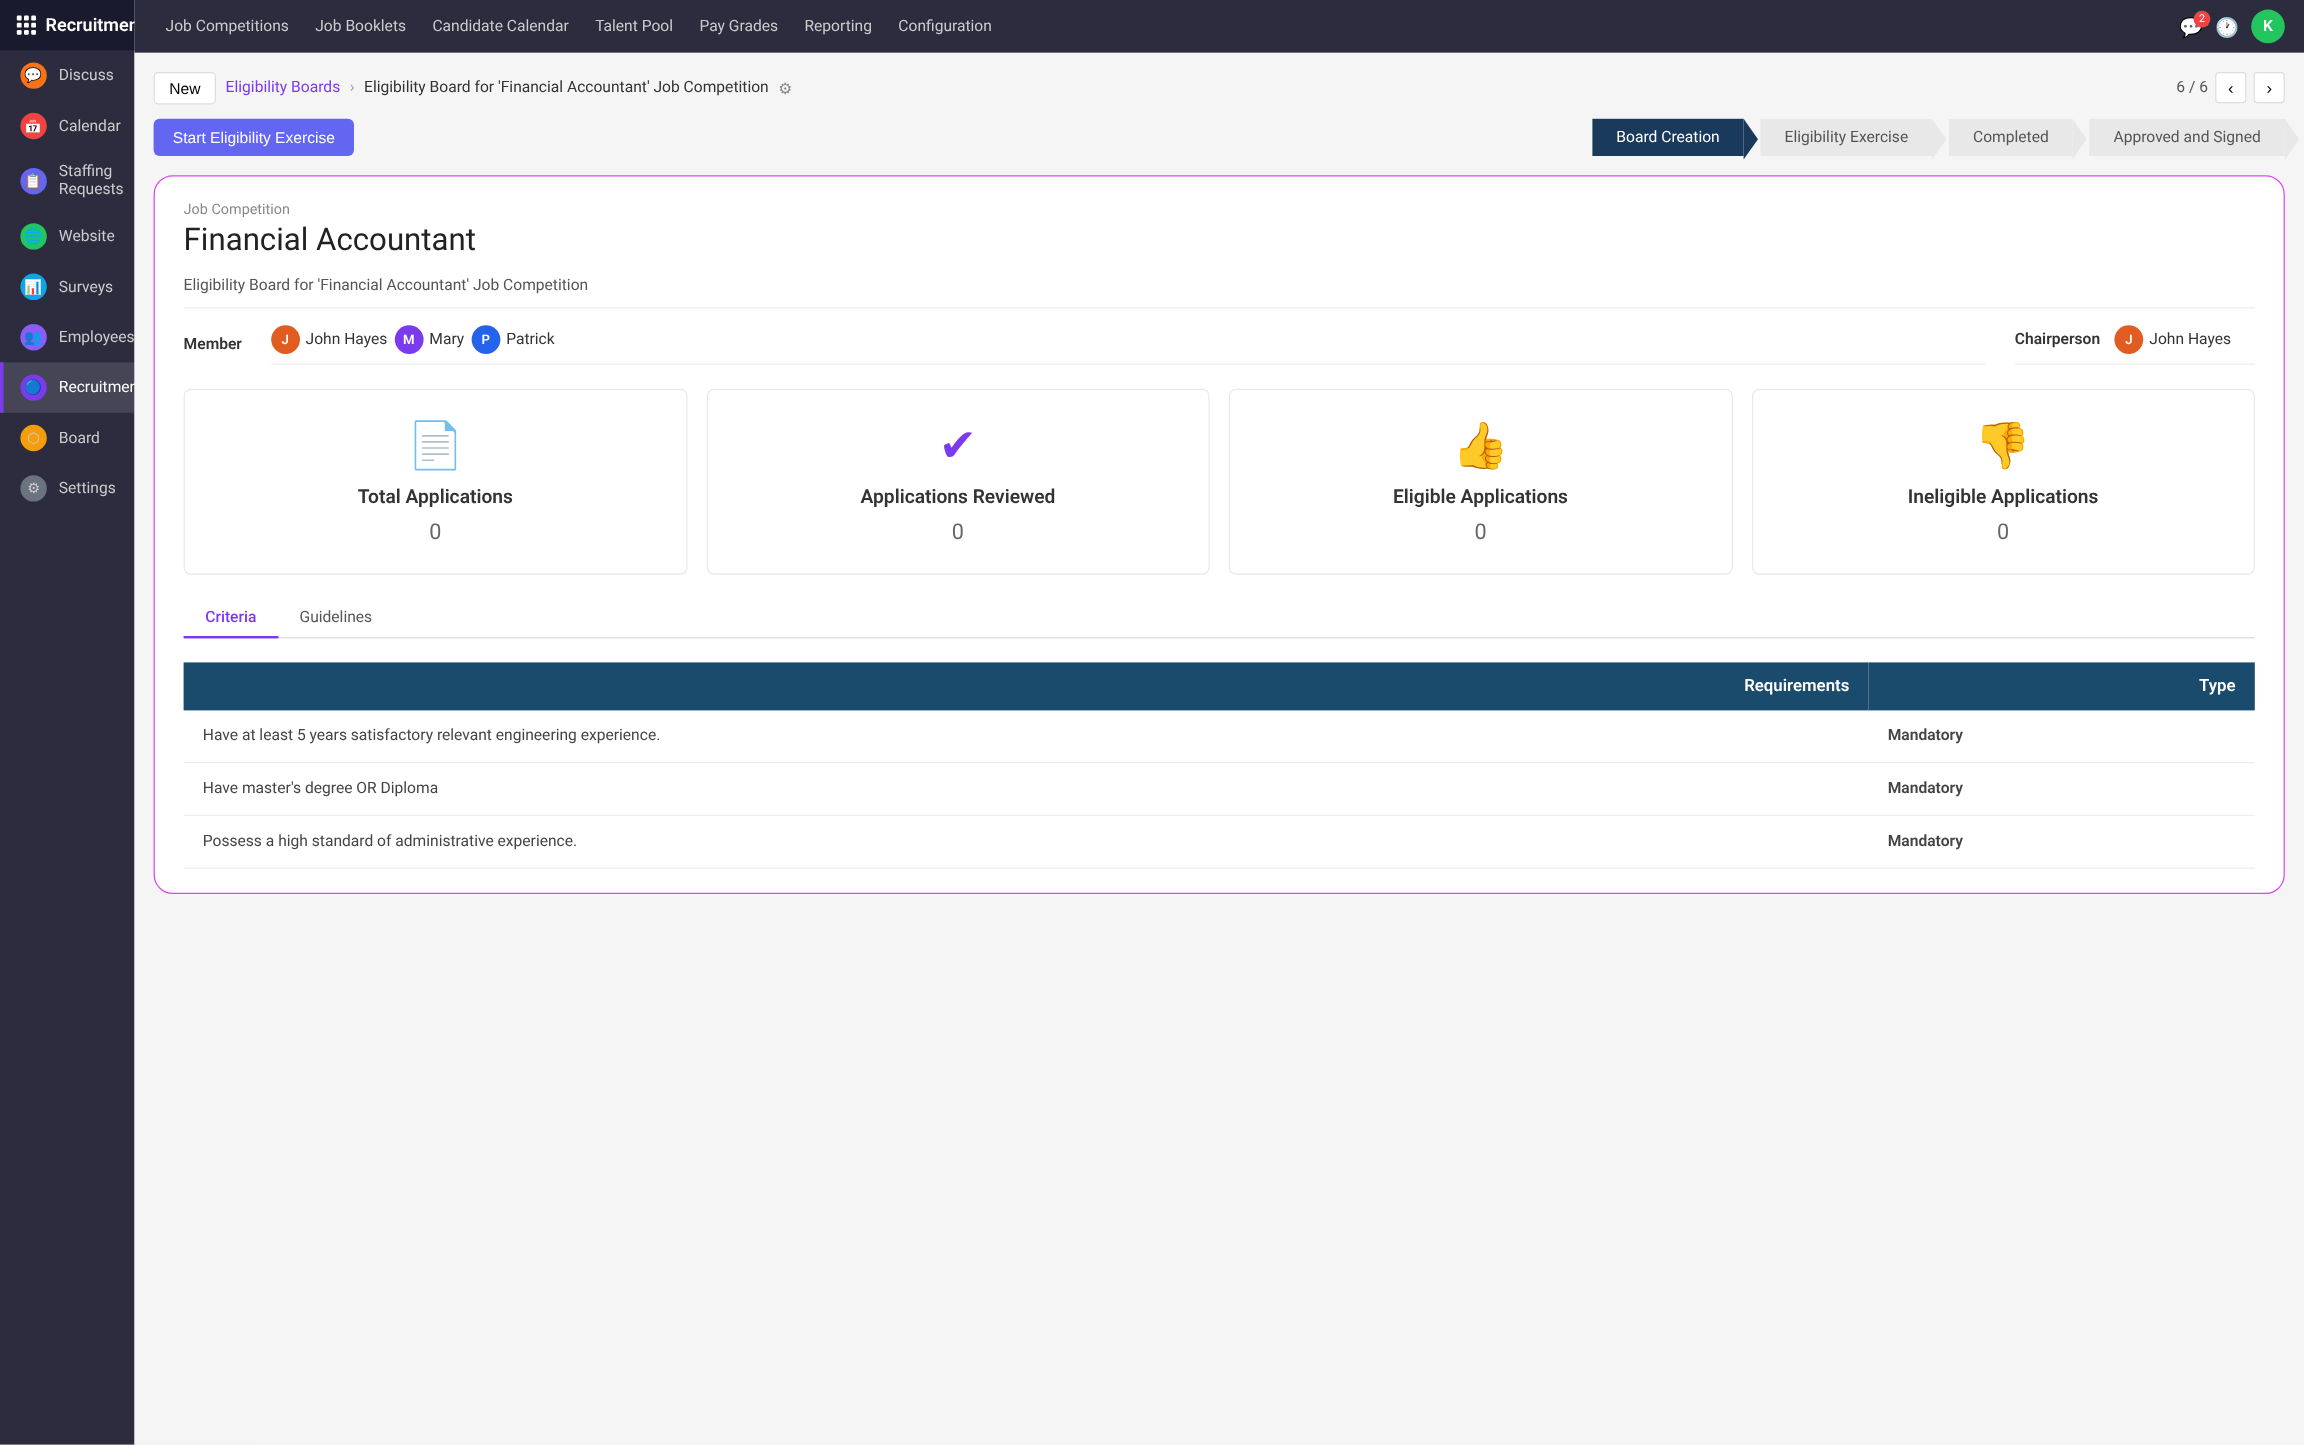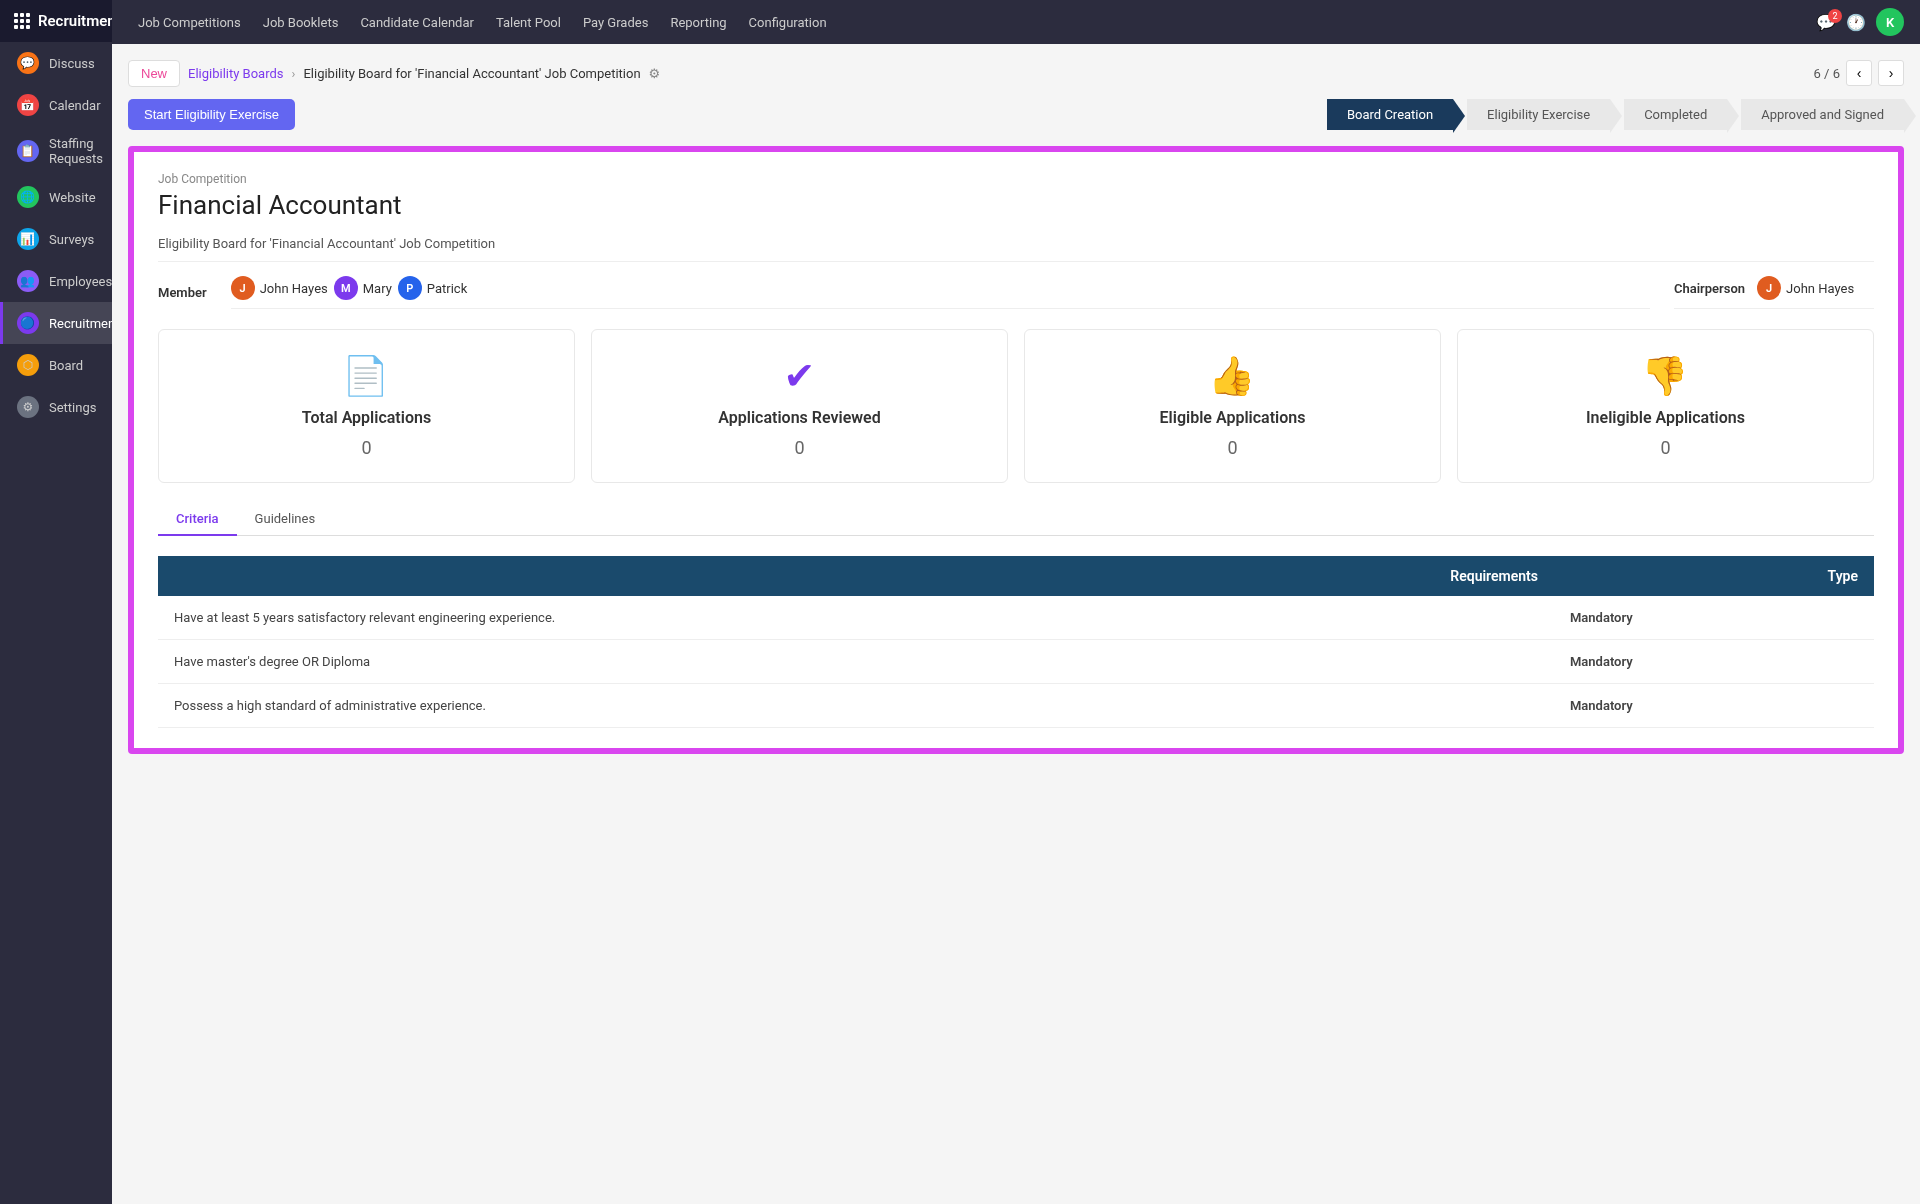--- a/index.html
+++ b/index.html
@@ -124,21 +124,21 @@
       margin-bottom: 12px;
     }
     .breadcrumb-area { display: flex; align-items: center; gap: 8px; }
     .new-btn {
       background: #fff;
       border: 1px solid #ddd;
       padding: 5px 12px;
       border-radius: 4px;
       font-size: 13px;
       cursor: pointer;
-      color: #ec4899;
+      color: #000000;
     }
     .breadcrumb-link { color: #7c3aed; font-size: 13px; cursor: pointer; }
     .breadcrumb-sep { color: #999; font-size: 13px; }
     .breadcrumb-current { color: #333; font-size: 13px; }
     .gear-icon { color: #888; font-size: 13px; cursor: pointer; }
     .pagination {
       display: flex;
       align-items: center;
       gap: 6px;
       font-size: 13px;
@@ -203,22 +203,22 @@
       z-index: 1;
     }
     .stage.active::after {
       border-left-color: #1a3a5c;
     }
     .stage + .stage { margin-left: 14px; }
 
     
     .main-card {
       background: #fff;
-      border-radius: 4px;
-      border: 6px solid #d946ef;
+      border-radius: 16px;
+      border: 1px solid #d946ef;
       padding: 20px 24px;
     }
     .job-label { font-size: 12px; color: #888; margin-bottom: 4px; }
     .job-title { font-size: 26px; font-weight: 400; color: #222; margin-bottom: 16px; }
     .board-title { font-size: 13px; color: #555; border-bottom: 1px solid #eee; padding-bottom: 10px; margin-bottom: 14px; }
 
     .member-row {
       display: flex;
       align-items: center;
       gap: 24px;

